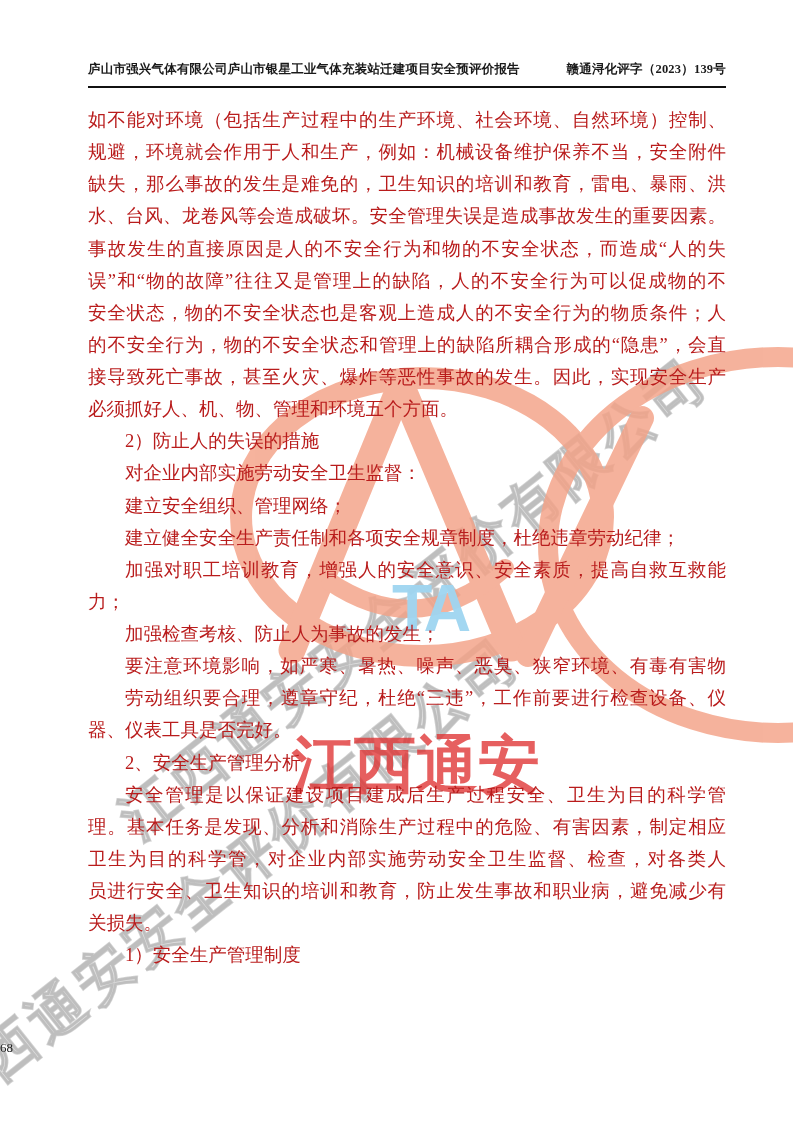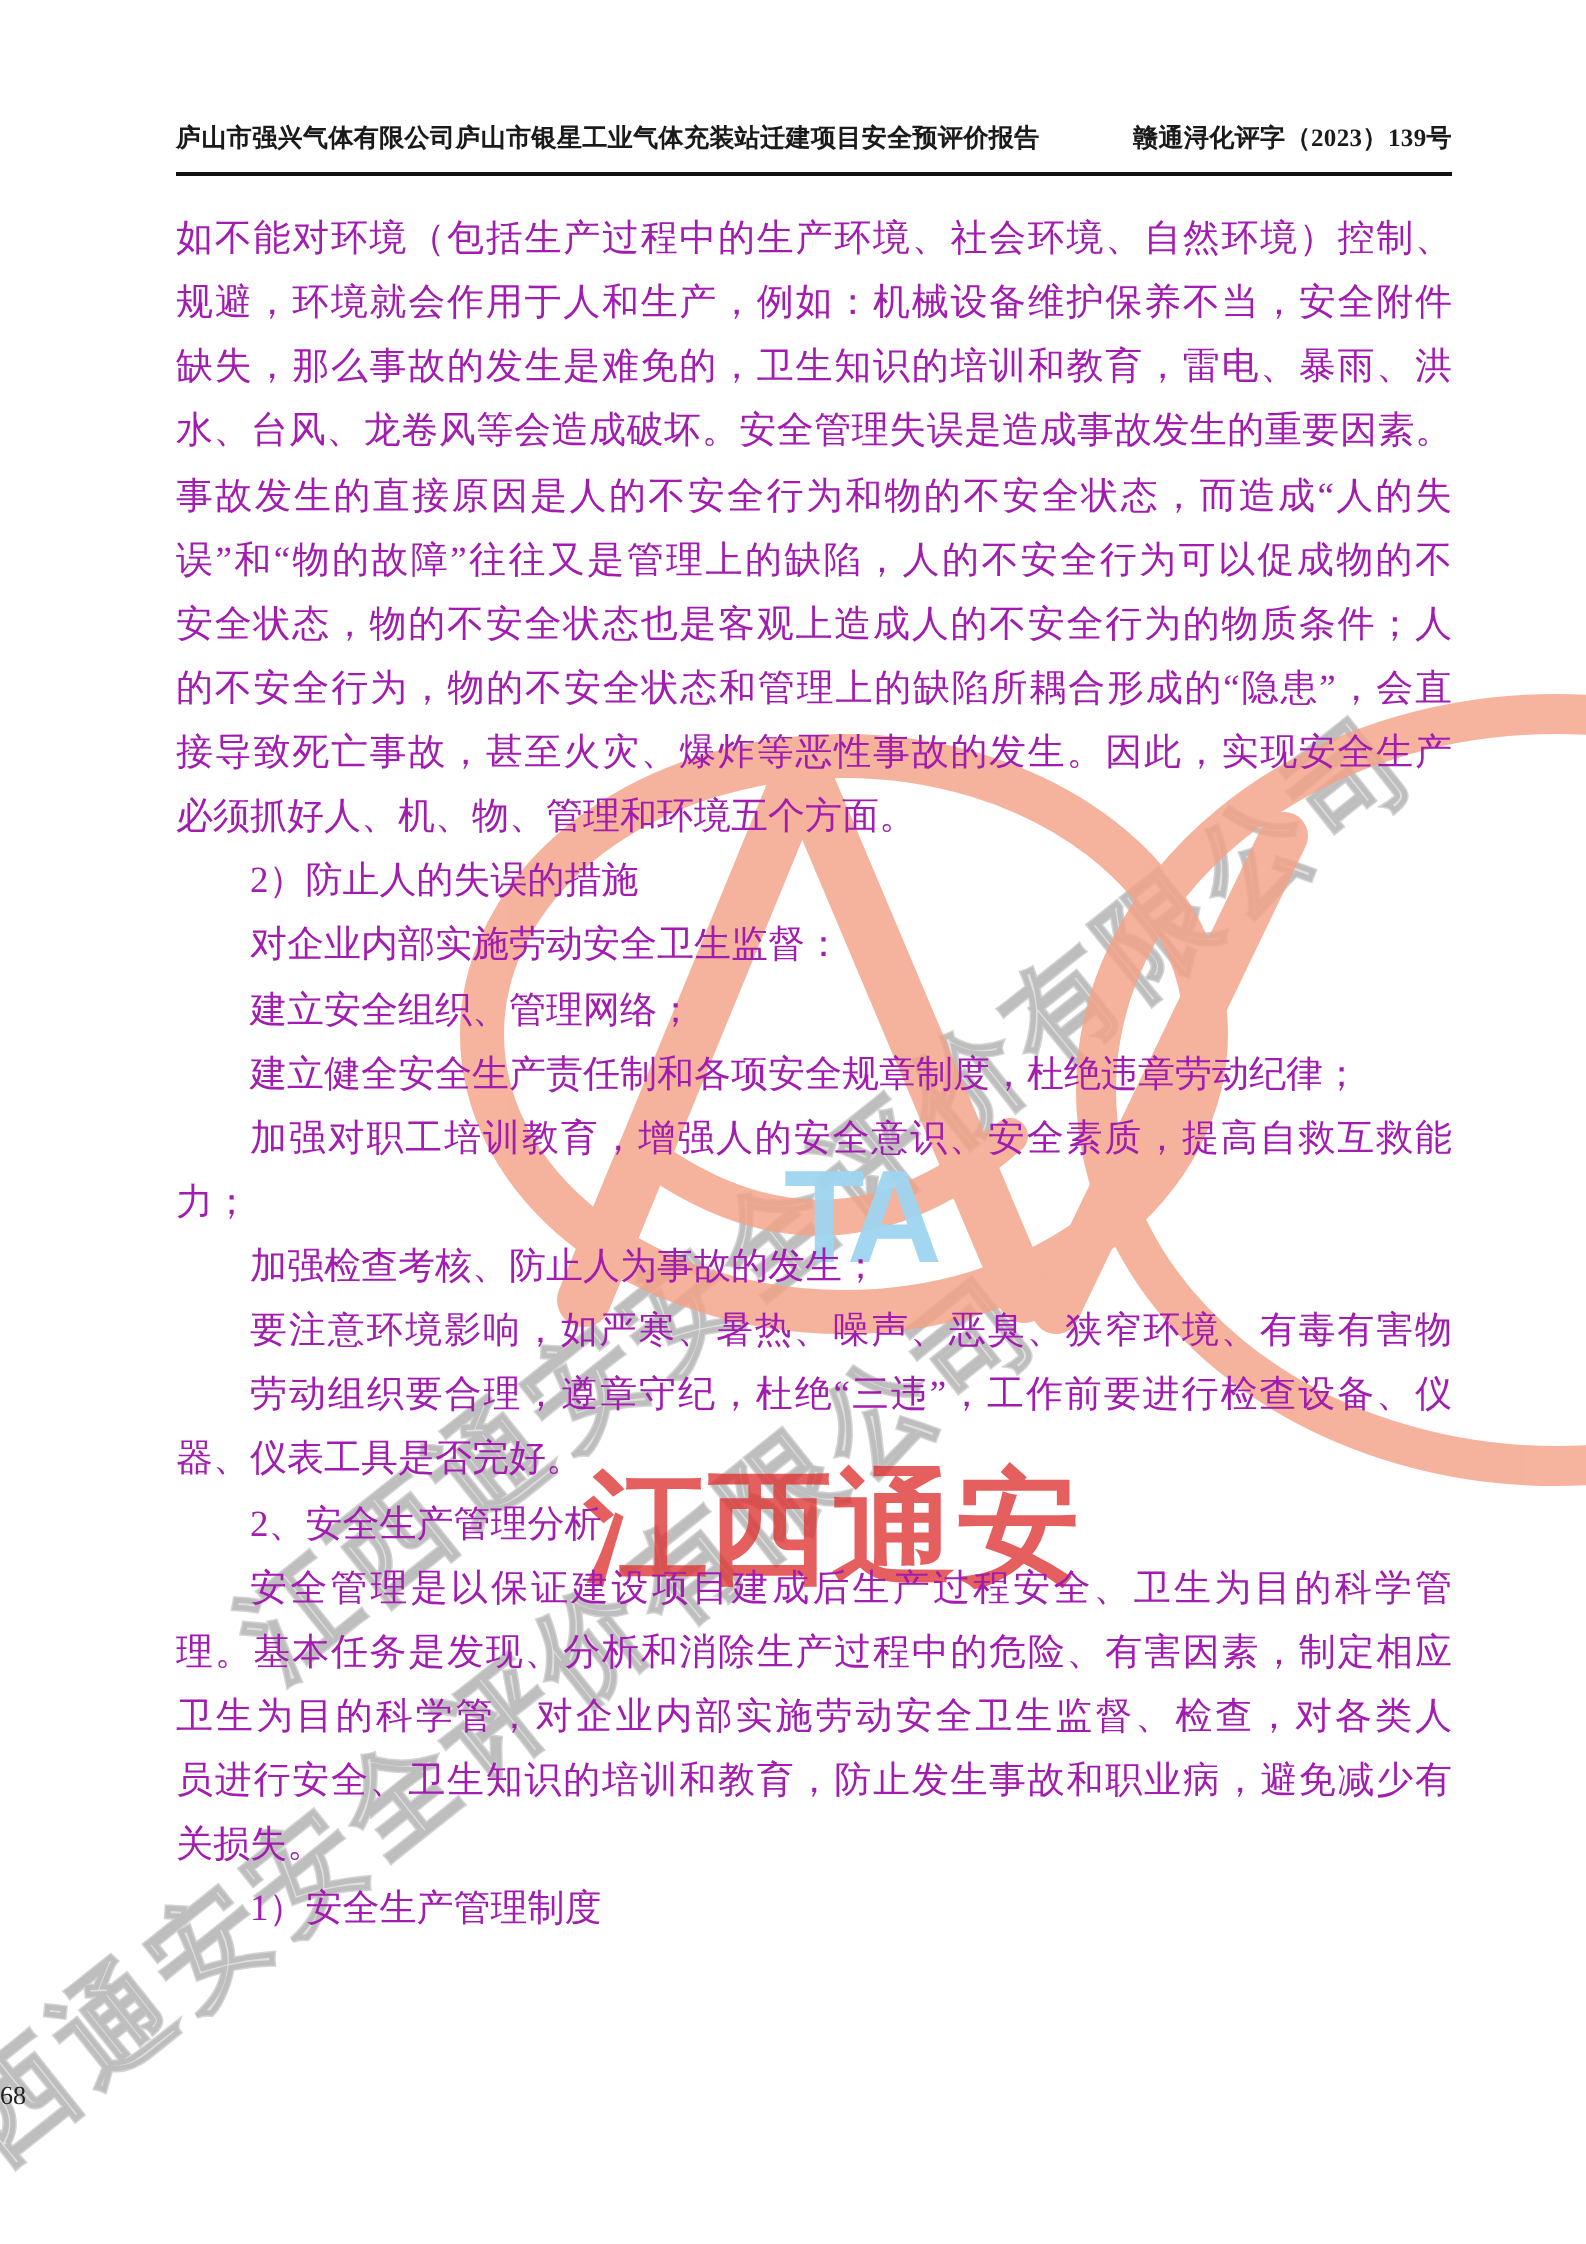--- a/index.html
+++ b/index.html
@@ -15,21 +15,21 @@
     font-size:12.5px;font-weight:bold;color:#1a1a1a;
     letter-spacing:0.2px;white-space:nowrap;z-index:3;
   }
   .header-rule{
     position:absolute;left:88px;top:86px;width:638px;height:2px;
     background:#111;z-index:3;
   }
   
   .textcol{
     position:absolute;left:88px;top:104px;width:638px;z-index:2;
-    font-size:18.5px;color:#a21caf;
+    font-size:18.5px;color:#b91c1c;
   }
   .line{
     height:32.14px;line-height:32.14px;white-space:nowrap;
     text-justify:inter-ideograph;
   }
   .line.j{text-align:justify;text-align-last:justify;white-space:normal;overflow:hidden;}
   .line.l{text-align:left;}
   .line.ind{padding-left:37px;}
   
   .pageno{

